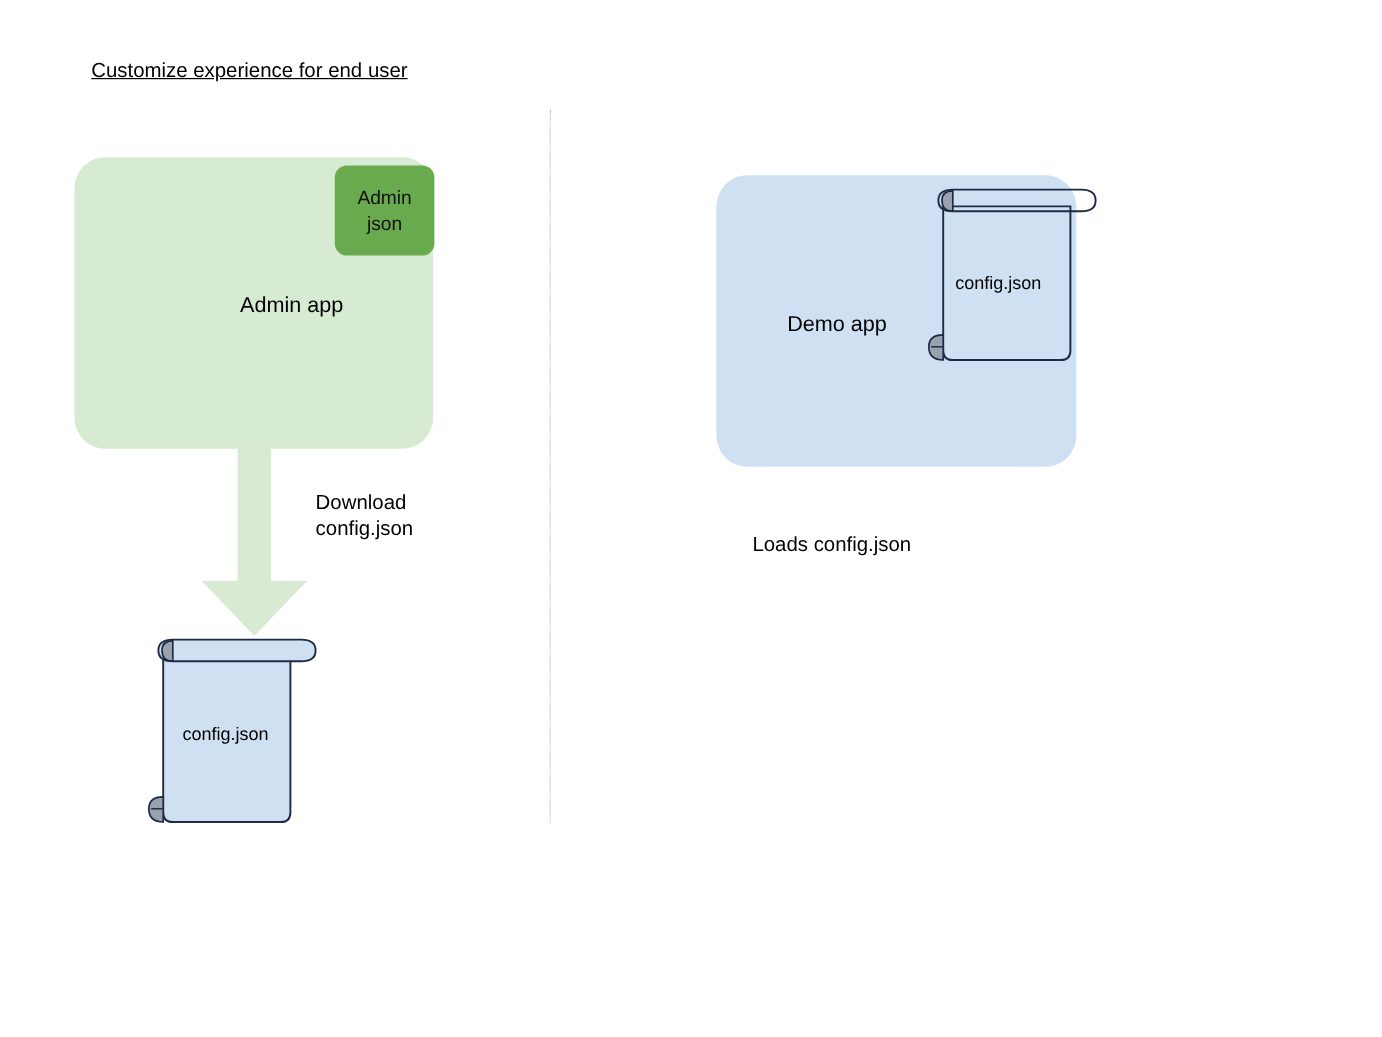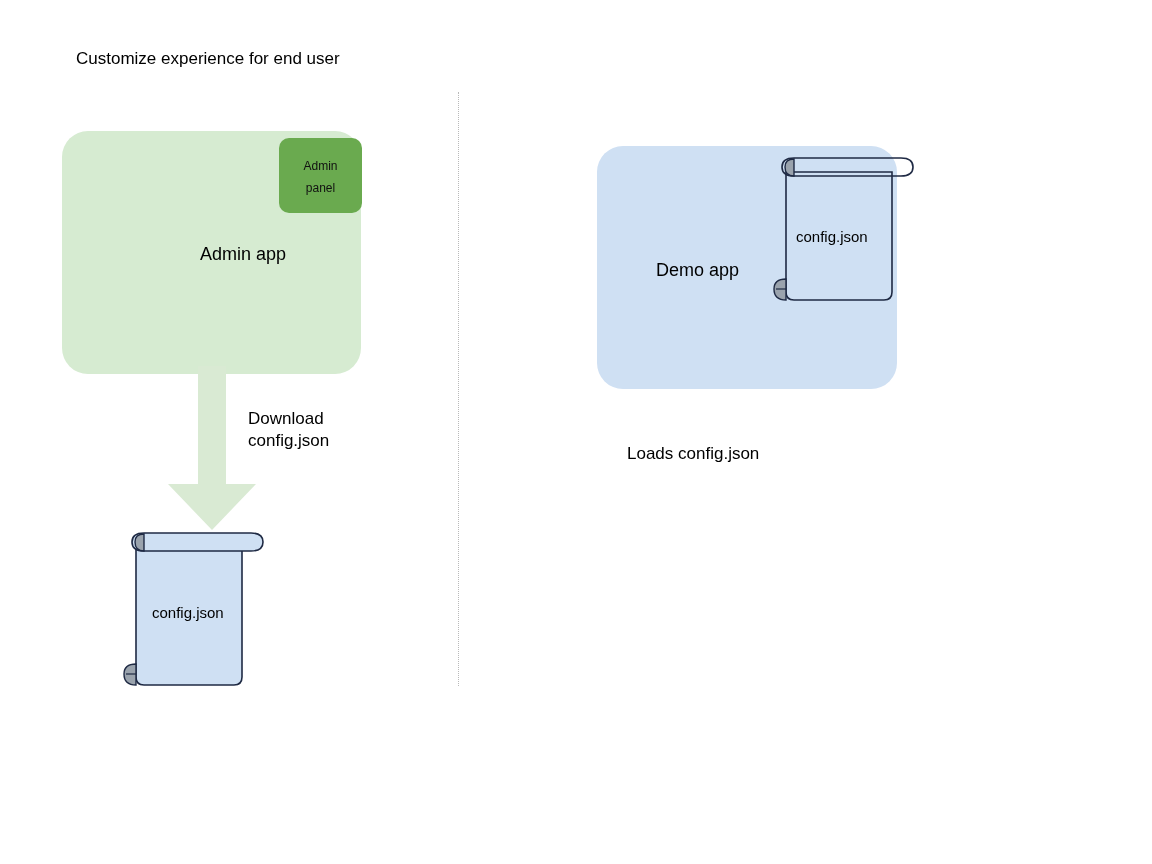--- a/index.html
+++ b/index.html
@@ -20,21 +20,21 @@
     inset: 0;
   }
   
   .heading {
     position: absolute;
     font-size: 17px;
     line-height: 22px;
     color: #000000;
     white-space: nowrap;
   }
-  #heading-left  { left: 76px;  top: 48px; }
+  #heading-left  { left: 76px;  top: 48px; text-decoration: underline; }
   #heading-right { left: 605px; top: 48px; }
 
   
   .divider {
     position: absolute;
     left: 458px;
     top: 92px;
     width: 0;
     height: 594px;
     border-left: 1px dotted #b9b9b9;
@@ -79,37 +79,37 @@
     height: 75px;
     background: #6aaa4f;
     border-radius: 10px;
   }
   #admin-panel-label {
     position: absolute;
     left: 279px;
     top: 155px;
     width: 83px;
     text-align: center;
-    font-size: 12px;
+    font-size: 16px;
     line-height: 22px;
     color: #111111;
   }
 
   
   #download-arrow {
     position: absolute;
     left: 168px;
     top: 366px;
     width: 88px;
     height: 164px;
   }
   #download-arrow svg { display: block; }
   #download-arrow-label {
     position: absolute;
-    left: 248px;
+    left: 263px;
     top: 408px;
     font-size: 17px;
     line-height: 22px;
     white-space: nowrap;
   }
   #download-arrow-label span { display: block; }
 
   
   .scroll-doc {
     position: absolute;
@@ -148,21 +148,21 @@
 
   <div class="divider"></div>
 
   <div class="app-box" id="admin-app-box"></div>
 
   <div class="app-label" id="admin-app-label">Admin app</div>
 
   <div id="admin-panel-box"></div>
   <div id="admin-panel-label">
     <span>Admin</span><br>
-    <span>panel</span>
+    <span>json</span>
   </div>
 
   <div id="download-arrow">
     <svg width="88" height="164" viewBox="0 0 88 164">
       <polygon points="30,0 58,0 58,118 88,118 44,164 0,118 30,118" fill="#d9ead3"></polygon>
     </svg>
   </div>
   <div id="download-arrow-label">
     <span>Download</span>
     <span>config.json</span>

